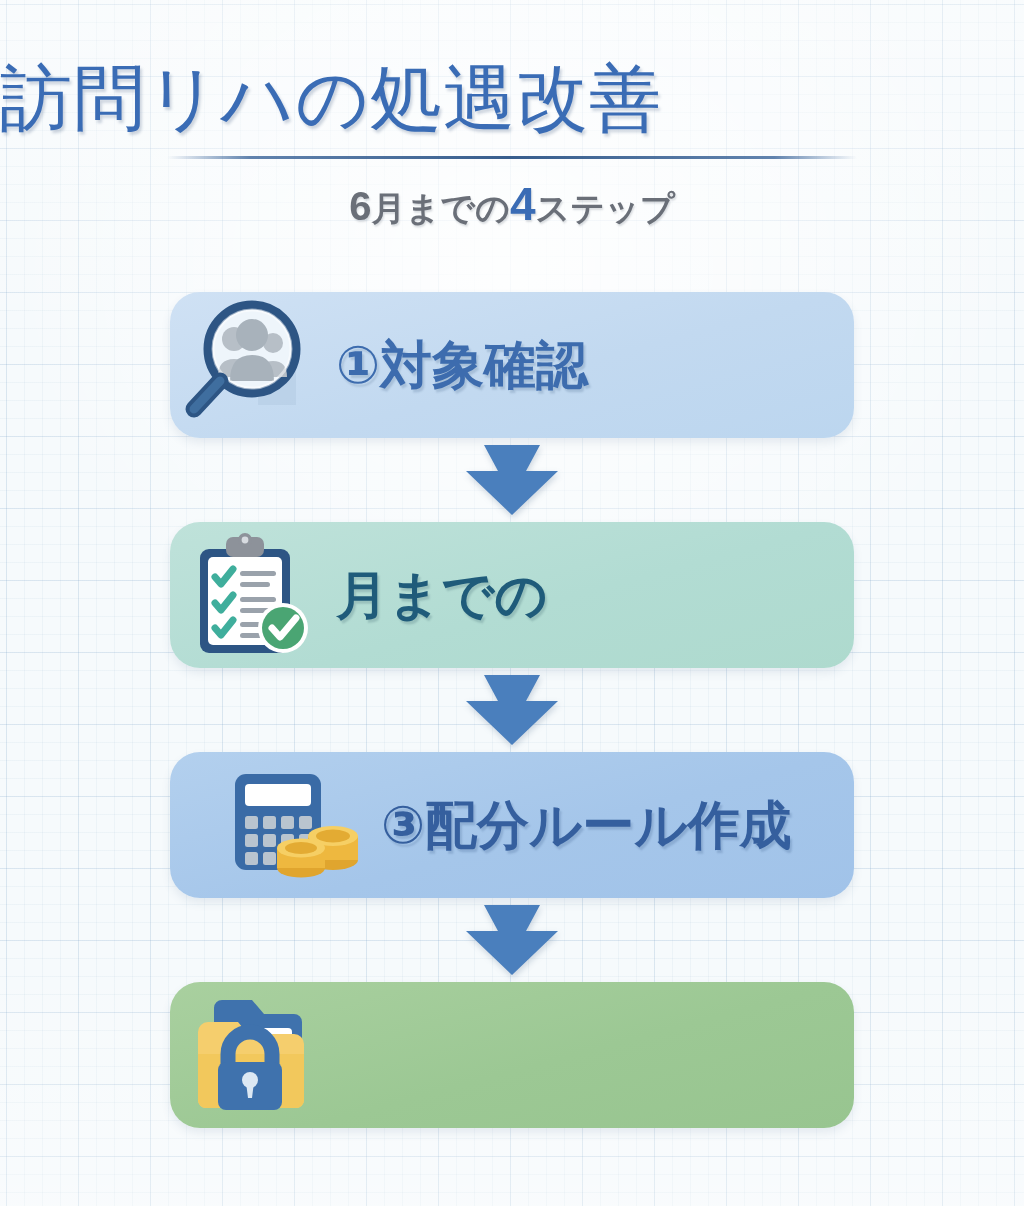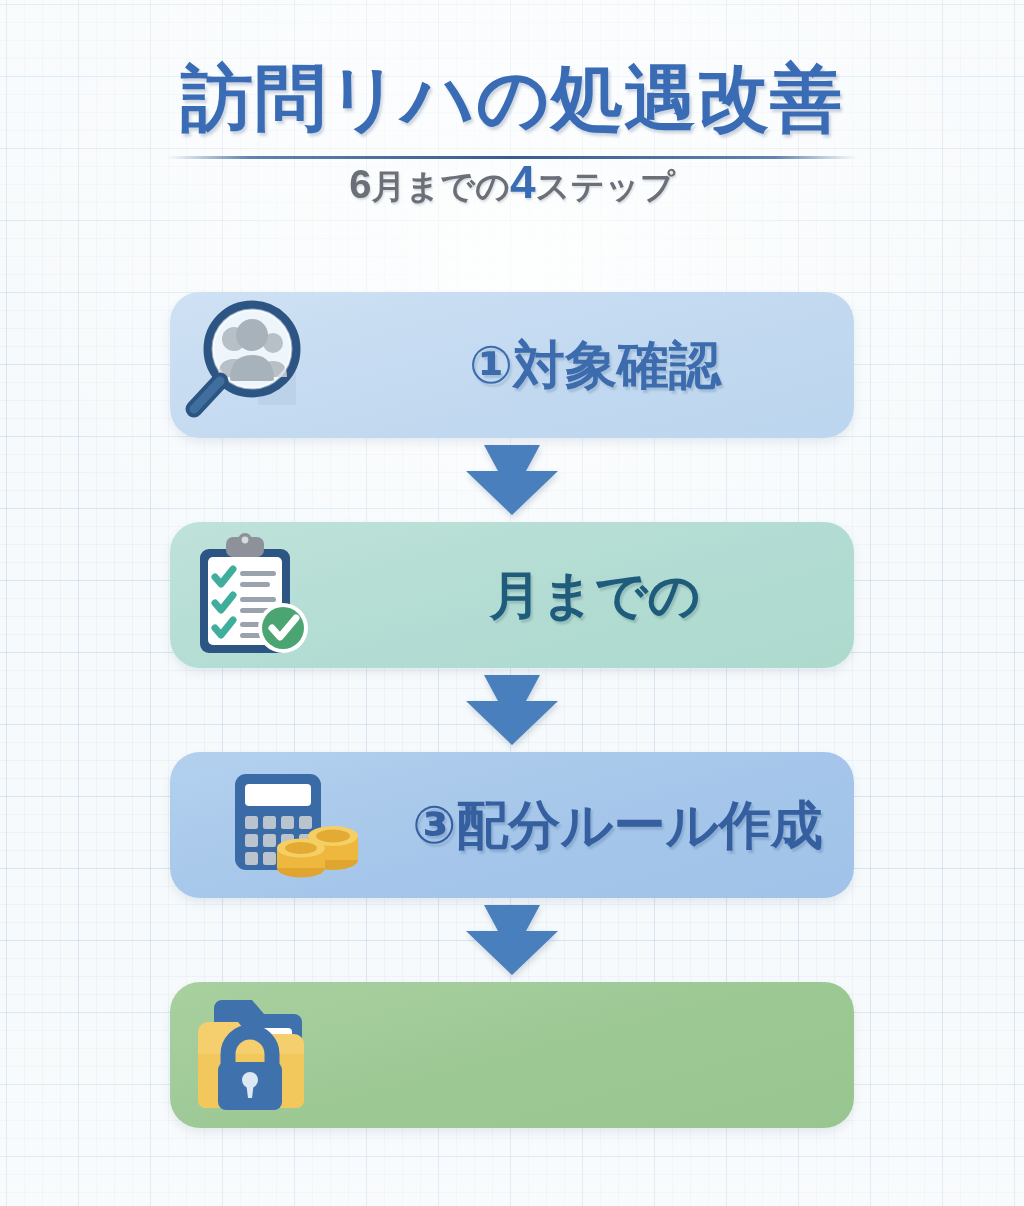--- a/index.html
+++ b/index.html
@@ -37,24 +37,24 @@
       linear-gradient(180deg, rgba(255,255,255,0.35) 0%, rgba(255,255,255,0.0) 30%, rgba(255,255,255,0.0) 78%, rgba(255,255,255,0.30) 100%);
     pointer-events:none;
   }
 
   #page { position:absolute; inset:0; }
 
   
   #header { position:absolute; left:0; top:0; width:1024px; }
 
   #page-title {
-    text-align:center;
+    text-align:left;
     font-size:72px;
     line-height:1;
-    font-weight:bold;
+    font-weight:normal;
     color:#3a6cb5;
     letter-spacing:1px;
     margin-top:62px;
     text-shadow:2px 3px 3px rgba(40,70,110,0.22);
   }
 
   #title-divider {
     width:690px;
     height:3px;
     margin:22px auto 0 auto;
@@ -66,27 +66,28 @@
       rgba(70,110,160,0) 100%);
     border-radius:2px;
   }
 
   #page-subtitle {
     text-align:center;
     font-size:40px;
     line-height:1;
     font-weight:bold;
     color:#6a6f78;
+    margin-top:22px;
     text-shadow:1px 2px 2px rgba(60,70,90,0.18);
   }
   #page-subtitle .hl { color:#3a6cb5; font-size:46px; }
   #page-subtitle .sm { font-size:34px; }
 
   
-  #steps { position:absolute; left:0; top:292px; width:880px;text-align:center; }
+  #steps { position:absolute; left:0; top:292px; width:880px; }
 
   .step-row { position:relative; width:1024px; }
 
   .step-card {
     position:relative;
     width:684px;
     height:146px;
     margin:0 auto;
     border-radius:30px;
     display:flex;

